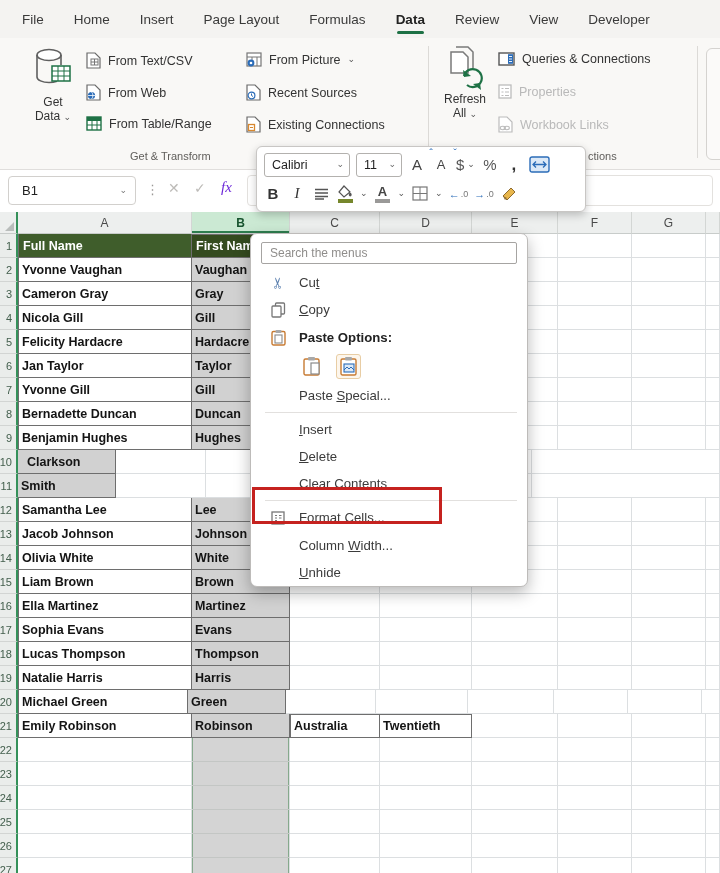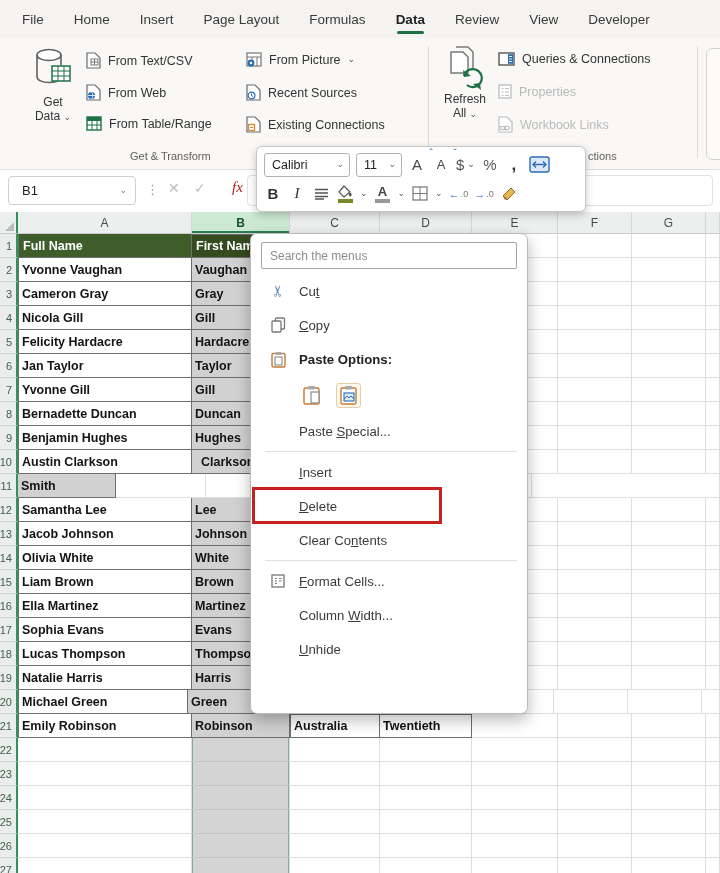--- a/index.html
+++ b/index.html
@@ -23,21 +23,21 @@
   .partial-box{position:absolute;left:706px;top:10px;width:26px;height:112px;border:1px solid #d5d3d0;border-radius:6px;background:#fbfaf9}
   .chev{font-size:9px;color:#555;line-height:1}
 
   
   .frow{position:absolute;left:0;top:170px;width:720px;height:42px;background:#fff}
   .namebox{position:absolute;left:8px;top:6px;width:128px;height:29px;border:1px solid #d2d0cd;border-radius:4px;background:#fff;
     display:flex;align-items:center;padding:0 8px 0 13px;font-size:13px;color:#222}
   .namebox .chev{margin-left:auto;color:#777}
   .fdots{position:absolute;left:146px;top:12px;color:#9a9896;font-size:13px;letter-spacing:0}
   .fbtn{position:absolute;top:10px;font-size:14px;color:#bdbbb8}
-  .fx{position:absolute;left:232px;top:9px;font-family:"Liberation Serif",serif;font-style:italic;font-size:15px;color:#b91c1c}
+  .fx{position:absolute;left:221px;top:9px;font-family:"Liberation Serif",serif;font-style:italic;font-size:15px;color:#6d28d9}
   .fbar{position:absolute;left:247px;top:5px;width:466px;height:31px;background:#fff;border:1px solid #e3e1de;border-radius:4px}
 
   
   .minibar{position:absolute;left:256px;top:146px;width:330px;height:66px;background:#fff;border:1px solid #c8c6c4;border-radius:6px;
     box-shadow:0 3px 9px rgba(0,0,0,.22);z-index:7;padding:4px 7px;display:flex;flex-direction:column;justify-content:space-between}
   .mrow{display:flex;align-items:center;height:27px;gap:6px}
   .selbox{border:1px solid #b3b1ae;border-radius:3px;height:24px;display:flex;align-items:center;padding:0 5px 0 7px;font-size:12.5px;color:#222;background:#fff}
   .selbox .chev{margin-left:auto;color:#666}
   .mico{display:flex;align-items:center;justify-content:center;min-width:18px;height:22px;font-size:14px;color:#555}
   .afont{position:relative;font-size:15px;color:#444;font-weight:500}
@@ -68,21 +68,21 @@
     white-space:nowrap;overflow:hidden;border-right:1px solid #6e6e6e;border-bottom:1px solid #6e6e6e}
   .thead{background:#3F5D2B;color:#fff;font-size:12.5px;font-weight:700;padding:0 4px;display:flex;align-items:center;
     white-space:nowrap;overflow:hidden;border-right:1px solid #6e6e6e;border-bottom:1px solid #6e6e6e}
   .lft{border-left:1px solid #6e6e6e}
   .topb{border-top:1px solid #6e6e6e}
   .tcell.bsel{background:#d1d1d1}
   .thead.bselh{background:#344b1f}
   .ecell.bsel{background:#d4d4d4;box-shadow:inset 1px 0 0 #85a98c,inset -1px 0 0 #85a98c;border-bottom-color:#c3c6c4}
 
   
-  .ctxmenu{position:absolute;left:250px;top:233px;width:278px;height:481px;background:#fff;border:1px solid #bdbbb9;border-radius:7px;
+  .ctxmenu{position:absolute;left:250px;top:233px;width:278px;height:354px;background:#fff;border:1px solid #bdbbb9;border-radius:7px;
     box-shadow:0 6px 16px rgba(0,0,0,.28);z-index:5;display:flex;flex-direction:column;padding-top:8px}
   .msearch{margin:0 10px 5px 10px;height:27px;border:1px solid #a6a4a2;border-radius:2px;padding:0 8px;font-size:12px;color:#333;
     font-family:"Liberation Sans",sans-serif;outline:none}
   .msearch::placeholder{color:#8f8d8b}
   .mi{height:34px;display:flex;align-items:center;padding-left:14px;font-size:13.2px;color:#3b3b3b}
   .mi-ico{width:26px;display:flex;align-items:center;justify-content:center}
   .mi-label{margin-left:8px}
   .mi-label u{text-decoration:underline}
   .mi.bold .mi-label{font-weight:700;color:#222}
   .paste-row{height:38px;display:flex;align-items:center;gap:12px;padding-left:48px}
@@ -346,21 +346,20 @@
           <div class="tcell bsel" style="width: 98px;">Hughes</div>
           <div class="ecell" style="width: 90px;"></div>
           <div class="ecell" style="width: 92px;"></div>
           <div class="ecell" style="width: 86px;"></div>
           <div class="ecell" style="width: 74px;"></div>
           <div class="ecell" style="width: 74px;"></div>
           <div class="ecell fill"></div>
         </div>
         <div class="grow">
           <div class="rn">10</div>
-          <div class="tcell lft" style="width: 174px;">Austin Clarkson</div>
           <div class="tcell bsel" style="width: 98px; padding-left: 9px;">Clarkson</div>
           <div class="ecell" style="width: 90px;"></div>
           <div class="ecell" style="width: 92px;"></div>
           <div class="ecell" style="width: 86px;"></div>
           <div class="ecell" style="width: 74px;"></div>
           <div class="ecell" style="width: 74px;"></div>
           <div class="ecell fill"></div>
         </div>
         <div class="grow">
           <div class="rn">11</div>

